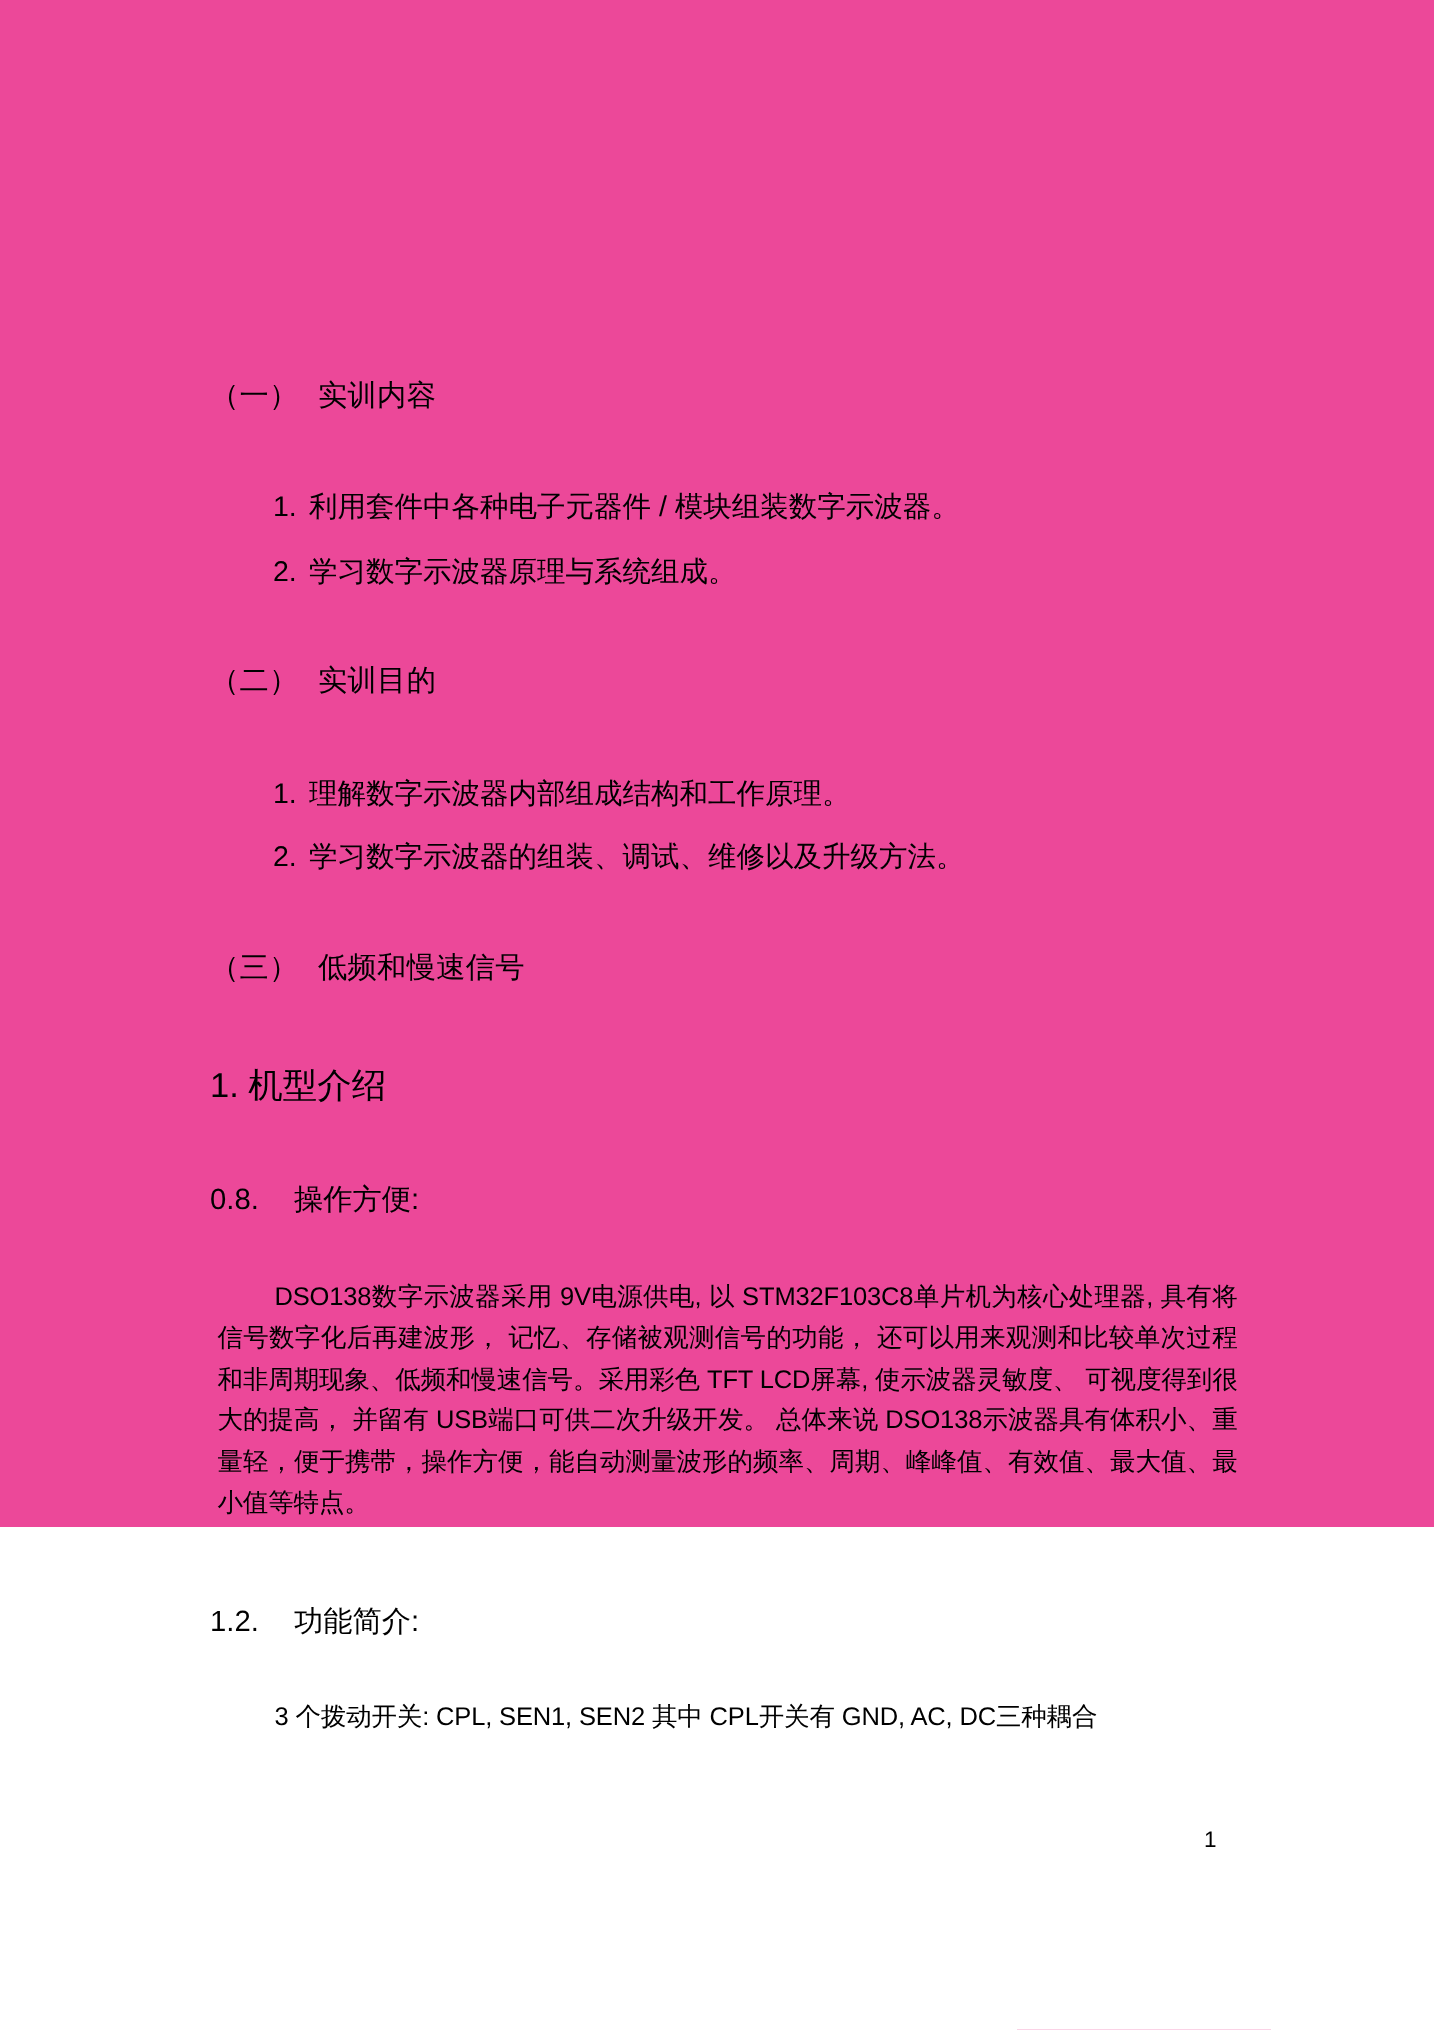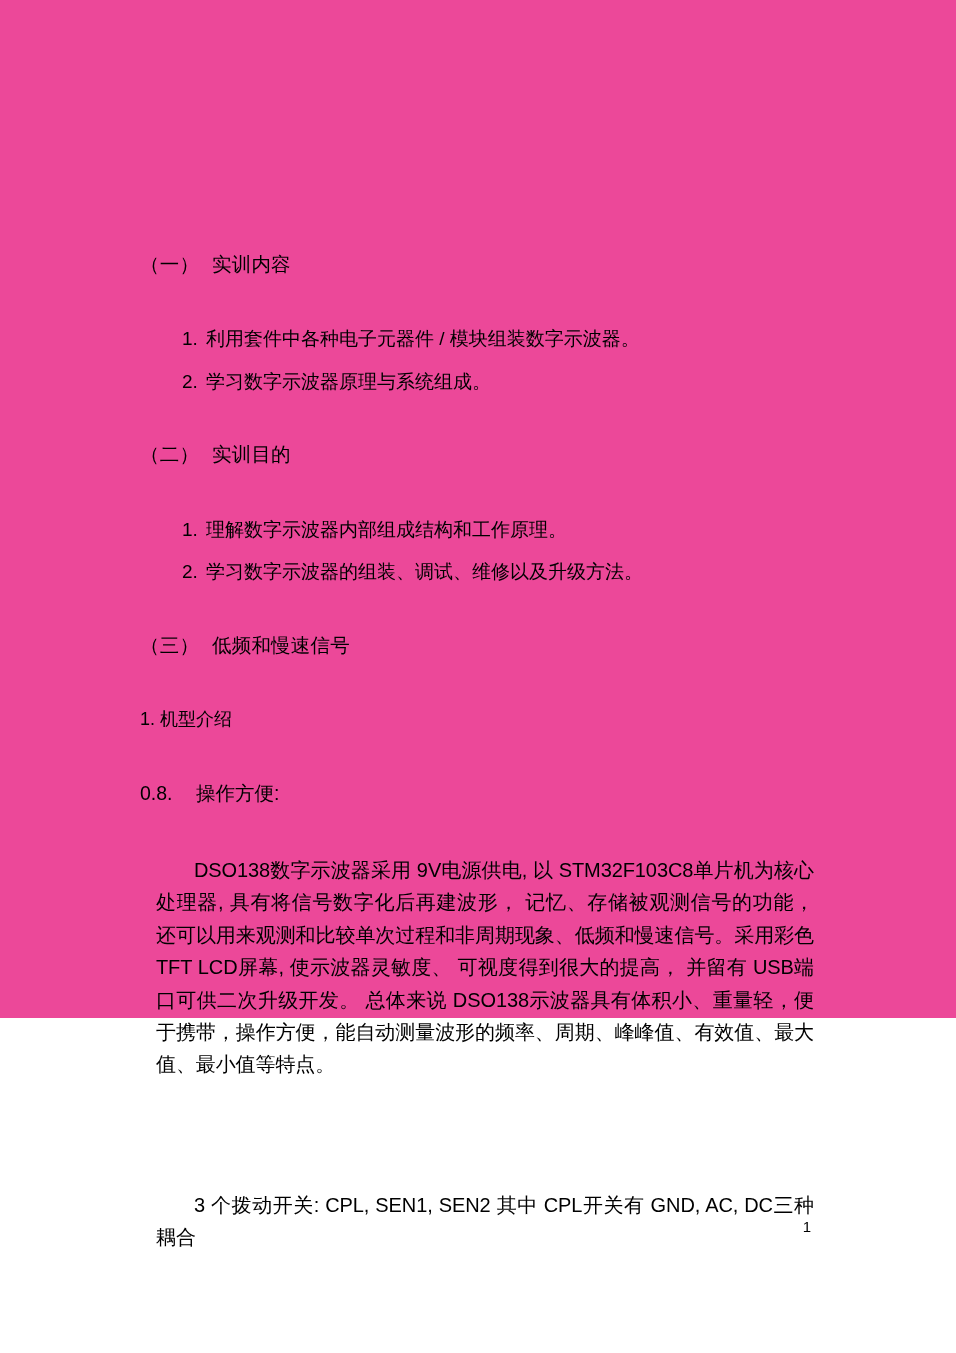--- a/index.html
+++ b/index.html
@@ -50,37 +50,37 @@
     margin: 0 0 14px 42px;
   }
   .num {
     display: inline-block;
     width: 24px;
   }
   .gap-lg { height: 46px; }
   .gap-md { height: 30px; }
 
   .h-plain {
-    font-size: 18px;
+    font-size: 23px;
     line-height: 1.5;
     margin: 0;
   }
   .h-sub {
     font-size: 19.5px;
     line-height: 1.5;
     margin: 0;
   }
   .h-sub .idx {
     display: inline-block;
     min-width: 56px;
   }
   .para {
-    font-size: 20px;
+    font-size: 17px;
     line-height: 1.62;
-    margin: 16px;
+    margin: 5px;
     text-align: justify;
     text-justify: inter-ideograph;
   }
   .para .indent {
     display: inline-block;
     width: 38px;
   }
   .tight { letter-spacing: -0.1px; }
   .page-number {
     position: absolute;
@@ -143,20 +143,23 @@
     <div class="h-sub">
       <span class="idx">0.8.</span><span>操作方便:</span>
     </div>
 
     <div class="gap-md"></div>
 
     <div class="para tight"><span class="indent"></span><span>DSO138数字示波器采用 9V电源供电, 以 STM32F103C8单片机为核心处理器, 具有将信号数字化后再建波形， 记忆、存储被观测信号的功能， 还可以用来观测和比较单次过程和非周期现象、低频和慢速信号。采用彩色 TFT LCD屏幕, 使示波器灵敏度、 可视度得到很大的提高， 并留有 USB端口可供二次升级开发。 总体来说 DSO138示波器具有体积小、重量轻，便于携带，操作方便，能自动测量波形的频率、周期、峰峰值、有效值、最大值、最小值等特点。</span></div>
 
     <div class="gap-lg"></div>
 
+    <div class="h-sub">
+      <span class="idx">1.2.</span><span>功能简介:</span>
+    </div>
 
     <div class="gap-md"></div>
 
     <div class="para tight"><span class="indent"></span><span>3 个拨动开关: CPL, SEN1, SEN2 其中 CPL开关有 GND, AC, DC三种耦合</span></div>
 
   </div>
 
   <div class="page-number">1</div>
 </div>
 

